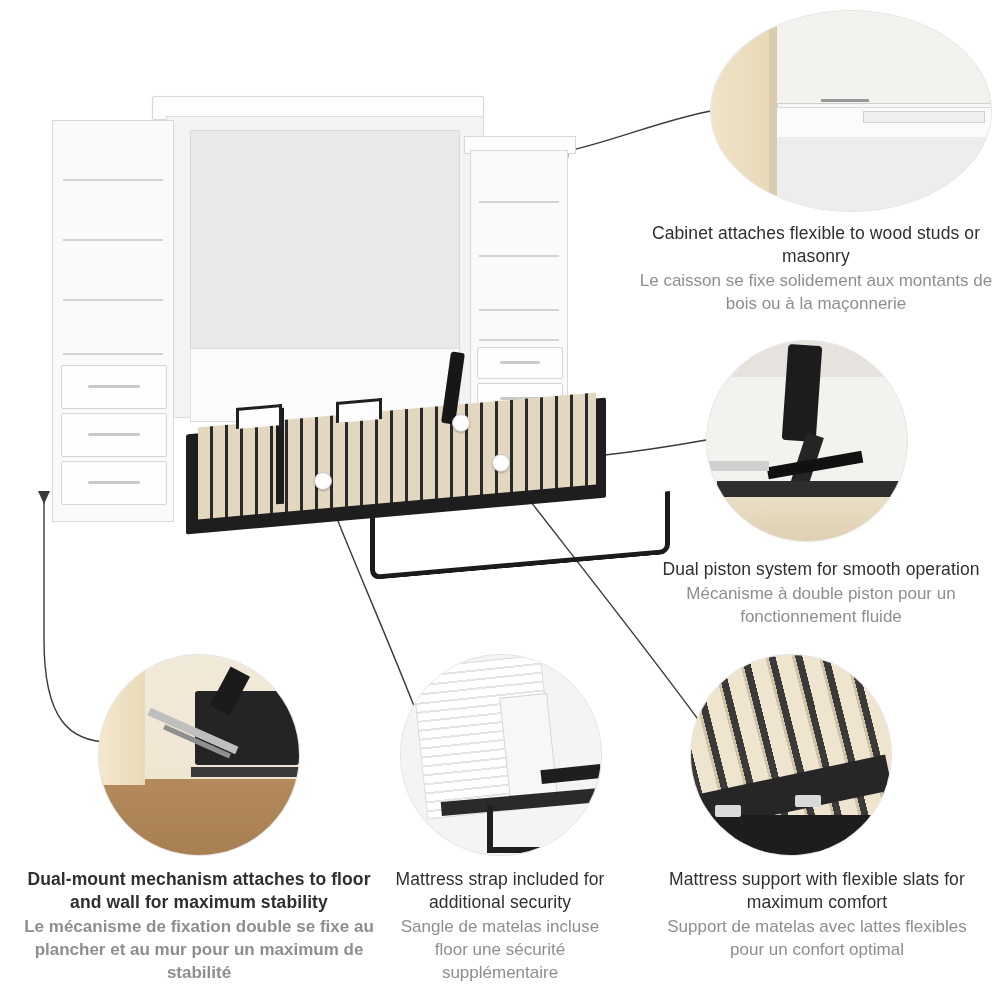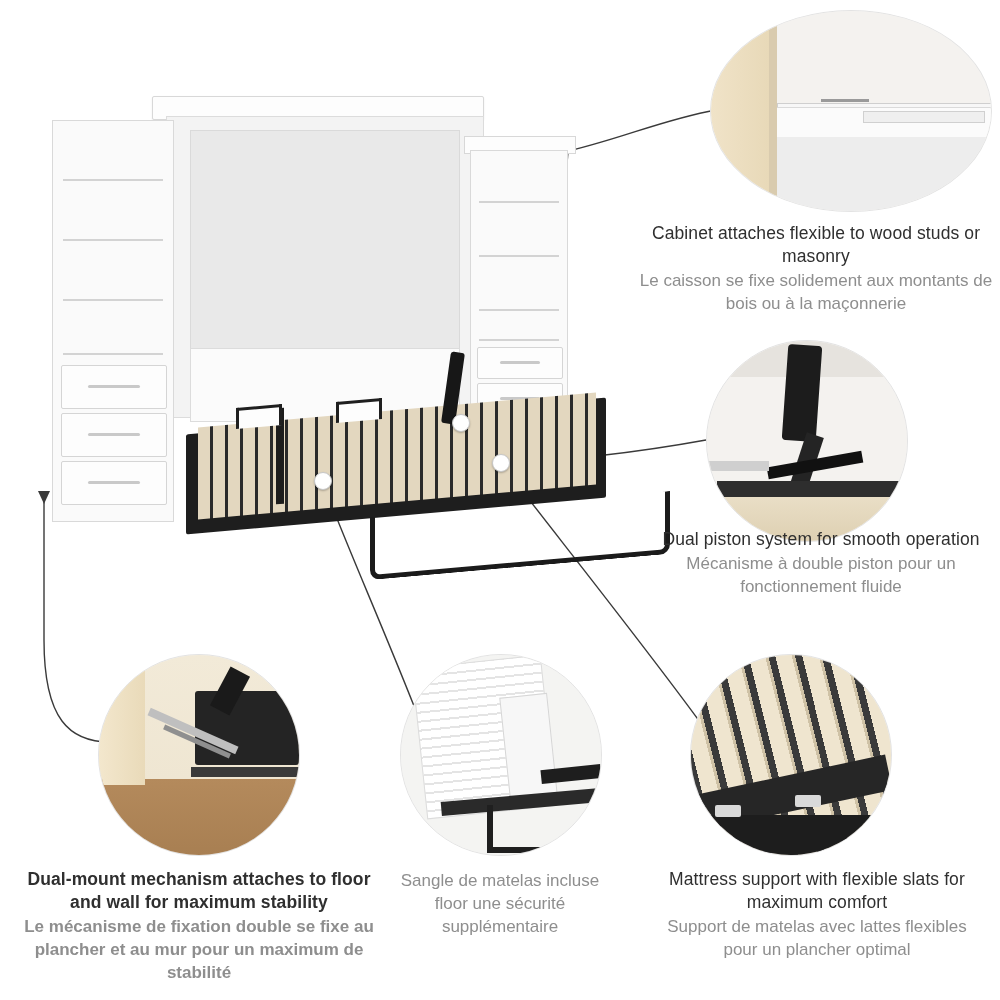--- a/index.html
+++ b/index.html
@@ -225,21 +225,21 @@
     line-height: 23px;
     letter-spacing: .1px;
   }
   .cap-fr {
     color: #8e8e8e;
     font-size: 17px;
     line-height: 23px;
     margin-top: 1px;
   }
   .cap-hw    { left: 636px; top: 222px; width: 360px; }
-  .cap-piston{ left: 656px; top: 528px; width: 330px; }
+  .cap-piston{ left: 656px; top: 558px; width: 330px; }
   .cap-dual  { left: 18px;  top: 868px; width: 362px; font-weight: bold; }
   .cap-strap { left: 388px; top: 868px; width: 224px; }
   .cap-slats { left: 652px; top: 868px; width: 330px; }
 </style>
 </head>
 <body>
 
 <div class="stage">
 
   <svg class="lines" viewBox="0 0 1000 1000">
@@ -346,28 +346,29 @@
   <div class="callout c-strap">
     <div class="ph" style="background:#f4f4f2"></div>
     <div class="hwline" style="left:18px;top:6px;width:128px;height:150px;background:repeating-linear-gradient(180deg,#ffffff 0px,#ffffff 7px,#e4e4e4 7px,#e4e4e4 9px);transform:rotate(-6deg);border:1px solid #dcdcdc"></div>
     <div class="hwline" style="left:104px;top:40px;width:46px;height:110px;background:#f7f7f7;border:1px solid #d6d6d6;transform:rotate(-6deg)"></div>
     <div class="hwline" style="left:140px;top:112px;width:60px;height:14px;background:#1e1e1e;transform:rotate(-6deg)"></div>
     <div class="hwline" style="left:40px;top:140px;width:160px;height:14px;background:#2a2a2a;transform:rotate(-5deg)"></div>
     <div class="hwline" style="left:86px;top:150px;width:6px;height:48px;background:#1f1f1f"></div>
     <div class="hwline" style="left:86px;top:192px;width:86px;height:6px;background:#1f1f1f"></div>
   </div>
   <div class="caption cap-strap">
+    <div class="cap-en">Mattress strap included for additional security</div>
     <div class="cap-fr">Sangle de matelas incluse floor une sécurité supplémentaire</div>
   </div>
 
   <div class="callout c-slats">
     <div class="ph slatbg"></div>
     <div class="hwline" style="left:0;top:120px;width:200px;height:36px;background:#262626;transform:rotate(-12deg)"></div>
     <div class="hwline" style="left:0;top:160px;width:200px;height:40px;background:#1d1d1d"></div>
     <div class="hwline" style="left:24px;top:150px;width:26px;height:12px;background:#d9d9d9;border-radius:2px"></div>
     <div class="hwline" style="left:104px;top:140px;width:26px;height:12px;background:#d9d9d9;border-radius:2px"></div>
   </div>
   <div class="caption cap-slats">
     <div class="cap-en">Mattress support with flexible slats for maximum comfort</div>
-    <div class="cap-fr">Support de matelas avec lattes flexibles pour un plancher optimal</div>
+    <div class="cap-fr">Support de matelas avec lattes flexibles pour un confort optimal</div>
   </div>
 
 </div>
 
 </body></html>

